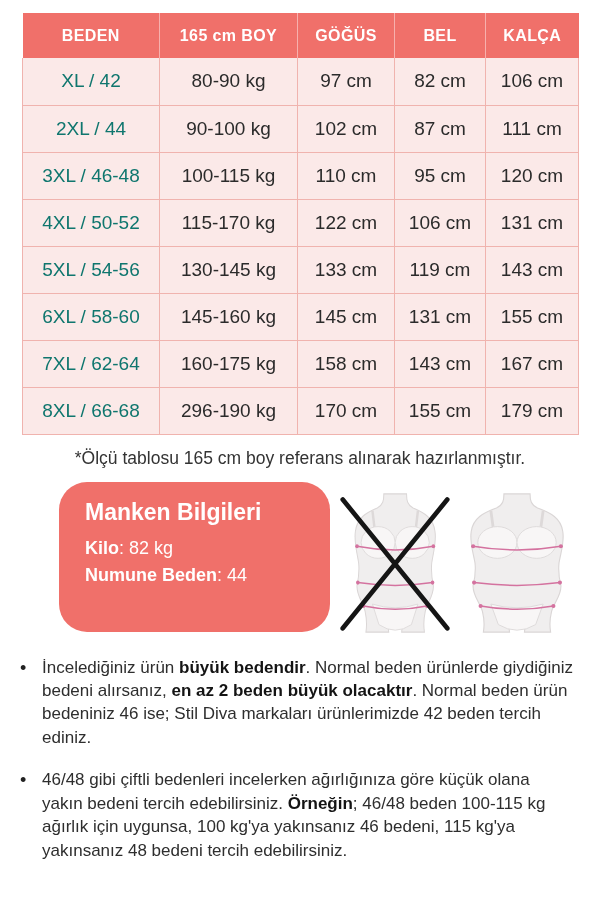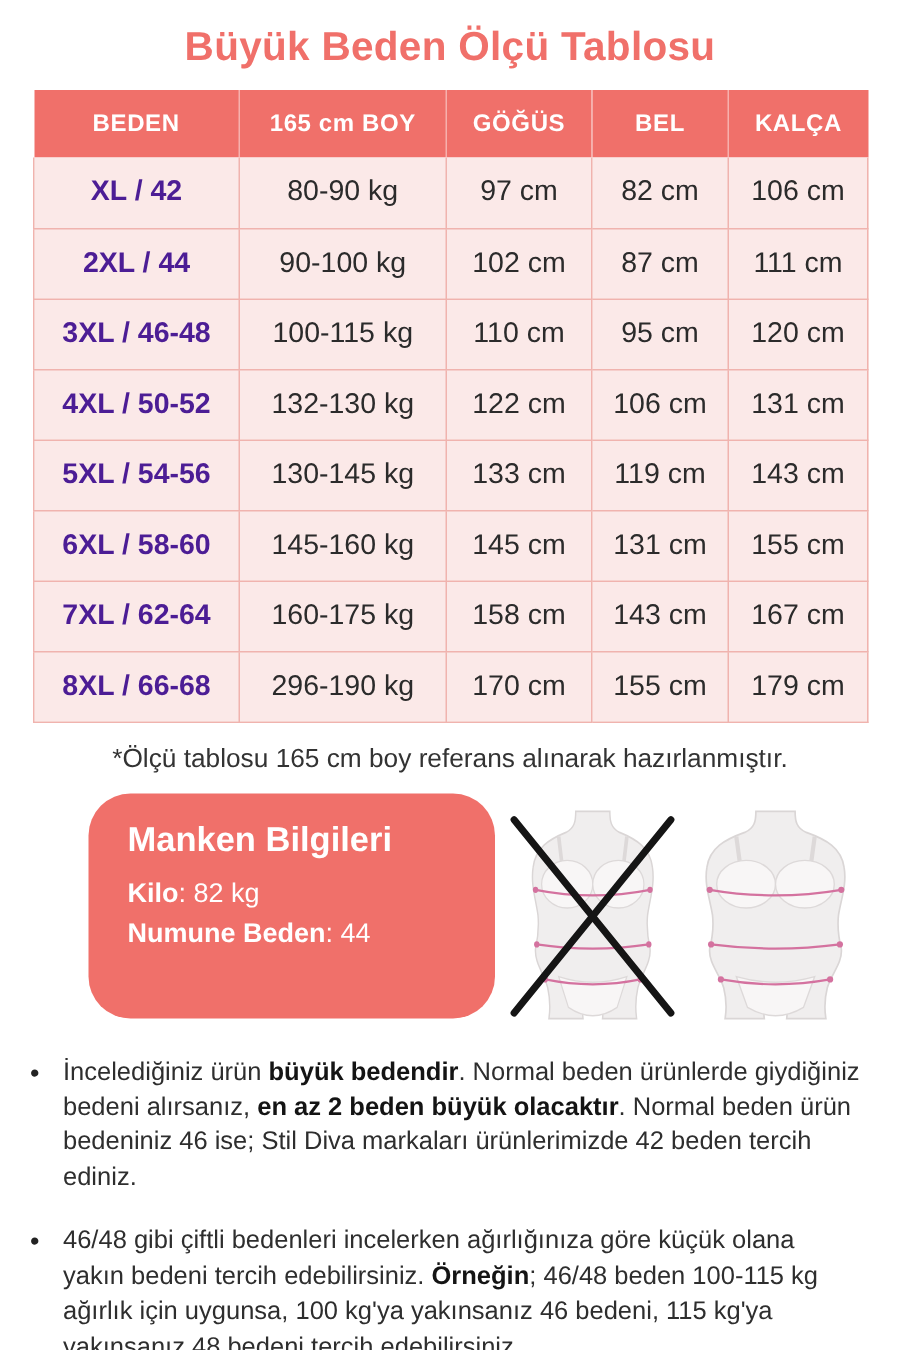--- a/index.html
+++ b/index.html
@@ -45,21 +45,21 @@
   }
   .size-table th:first-child{border-left:none;}
   .size-table td{
     background:var(--cell-pink);
     border:1px solid var(--border-pink);
     text-align:center;
     font-size:19px;
     height:47px;
     color:#2b2b2b;
   }
-  .size-table td:first-child{font-weight:700;color:#4c1d95;}
+  .size-table td:first-child{font-weight:400;color:#0f766e;}
   .size-table tr td{border-top:none;}
   .size-table tbody tr:not(:last-child) td{border-bottom:1px solid var(--border-pink);}
   .footnote{
     margin-top:13px;
     text-align:center;
     font-size:17.5px;
     color:#333333;
   }
   .info-row{
     display:flex;
@@ -114,21 +114,20 @@
     font-size:18px;
     color:#222;
   }
   .bullets b{font-weight:800;color:#141414;}
 </style>
 </head>
 <body>
 
 <div class="page">
 
-  <div class="title">Büyük Beden Ölçü Tablosu</div>
 
   <table class="size-table">
     <colgroup>
       <col style="width:137px">
         <col style="width:138px">
         <col style="width:97px">
         <col style="width:91px">
         <col style="width:93px">
     </colgroup>
     <thead>
@@ -157,21 +156,21 @@
         </tr>
         <tr>
           <td>3XL / 46-48</td>
           <td>100-115 kg</td>
           <td>110 cm</td>
           <td>95 cm</td>
           <td>120 cm</td>
         </tr>
         <tr>
           <td>4XL / 50-52</td>
-          <td>132-130 kg</td>
+          <td>115-170 kg</td>
           <td>122 cm</td>
           <td>106 cm</td>
           <td>131 cm</td>
         </tr>
         <tr>
           <td>5XL / 54-56</td>
           <td>130-145 kg</td>
           <td>133 cm</td>
           <td>119 cm</td>
           <td>143 cm</td>

